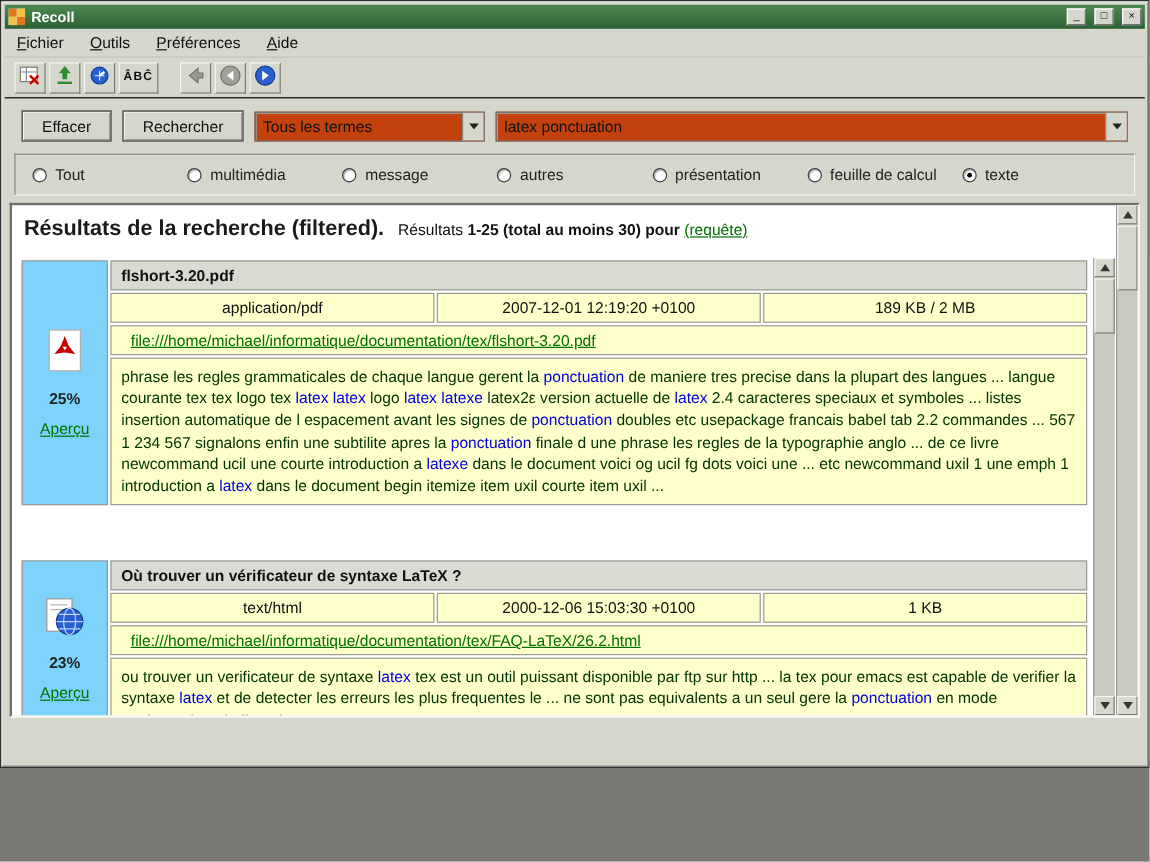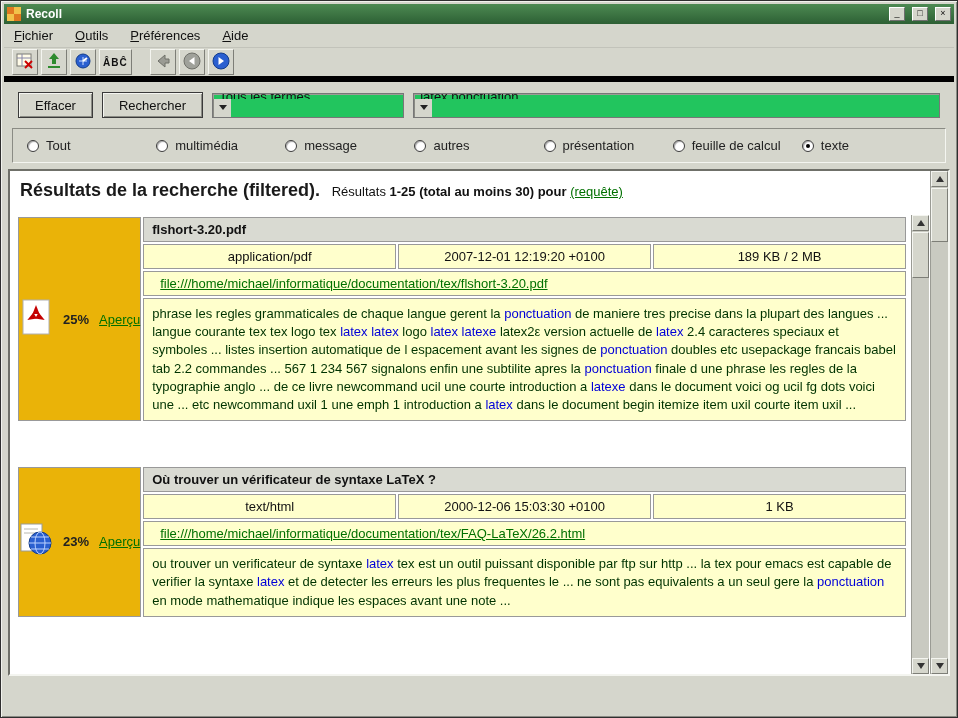--- a/index.html
+++ b/index.html
@@ -1,51 +1,51 @@
 <!DOCTYPE html>
 <html><head>
 <meta charset="utf-8">
 <style>
   html,body{margin:0;padding:0;}
   body{width:958px;height:718px;overflow:hidden;background:#7a7a74;font-family:"Liberation Sans",sans-serif;font-size:13px;color:#111;}
   *{box-sizing:border-box;}
-  .window{width:958px;height:718px;background:#d5d6cc;border:1px solid #2f2f2f;box-shadow:inset 1px 1px 0 #f2f3ee, inset -1px -1px 0 #8a8b84;padding:3px;display:flex;flex-direction:column;justify-content:center;}
+  .window{width:958px;height:640px;background:#d5d6cc;border:1px solid #2f2f2f;box-shadow:inset 1px 1px 0 #f2f3ee, inset -1px -1px 0 #8a8b84;padding:3px;display:flex;flex-direction:column;justify-content:center;}
   .titlebar{height:20px;flex:0 0 20px;background:linear-gradient(180deg,#4d8a52,#2d6034);display:flex;align-items:center;gap:5px;padding:0 3px;}
   .app-icon{width:14px;height:14px;flex:0 0 14px;}
   .title-text{color:#fff;font-weight:bold;font-size:12px;flex:1;}
   .win-btn{width:16px;height:14px;background:#d5d6cc;border:1px solid;border-color:#fff #6f6f6f #6f6f6f #fff;font-size:9px;line-height:11px;text-align:center;color:#111;margin-left:2px;cursor:default;}
   .menubar{height:24px;flex:0 0 24px;display:flex;align-items:center;gap:22px;padding:0 10px;border-bottom:1px solid #c2c3ba;}
   .menu-item{cursor:default;}
   .accel{text-decoration:underline;}
-  .toolbar{height:34px;flex:0 0 34px;display:flex;align-items:center;padding:2px 8px;border-bottom:6px solid #000000;}
+  .toolbar{height:34px;flex:0 0 34px;display:flex;align-items:center;padding:2px 8px;border-bottom:1px solid #000000;}
   .tb-group{display:flex;gap:3px;margin-right:18px;}
   .tb-btn{height:26px;min-width:26px;background:#d5d6cc;border:1px solid;border-color:#f4f5f0 #7d7e77 #7d7e77 #f4f5f0;display:flex;align-items:center;justify-content:center;}
   .abc-label{font-weight:bold;font-size:10px;padding:0 3px;letter-spacing:1px;}
   .search-row{display:flex;align-items:center;gap:9px;padding:10px 14px 6px 14px;}
   .btn{height:26px;padding:0 16px;background:#d5d6cc;border:1px solid #3a3a3a;box-shadow:inset 1px 1px 0 #f4f5f0, inset -1px -1px 0 #8a8b84;font-size:13px;display:flex;align-items:center;}
-  .combo{height:25px;background:#22c55e;border:1px solid #777;box-shadow:inset 1px 1px 0 #9c9d96;display:flex;align-items:stretch;flex-direction:column;}
+  .combo{height:25px;background:#c2410c;border:1px solid #777;box-shadow:inset 1px 1px 0 #9c9d96;display:flex;align-items:stretch;}
   .combo-mode{width:192px;flex:0 0 192px;}
   .combo-query{flex:1;}
   .combo-text{flex:1;display:flex;align-items:center;padding:0 6px;white-space:nowrap;overflow:hidden;}
   .combo-arrow{width:18px;flex:0 0 18px;background:#d5d6cc;border-left:1px solid #8a8b84;display:flex;align-items:center;justify-content:center;}
   .tri-down{width:0;height:0;border-left:4px solid transparent;border-right:4px solid transparent;border-top:5px solid #222;}
   .filter-row{margin:4px 8px 6px 8px;border:1px solid;border-color:#8a8b84 #f4f5f0 #f4f5f0 #8a8b84;padding:9px 14px;display:flex;align-items:center;}
   .filter-opt{flex:1;display:flex;align-items:center;gap:7px;}
   .radio{width:12px;height:12px;border-radius:50%;background:#fff;border:1px solid #3c3c3c;box-shadow:inset 1px 1px 1px #aaa;position:relative;flex:0 0 12px;}
   .radio.checked::after{content:"";position:absolute;left:3px;top:3px;width:4px;height:4px;background:#000;border-radius:50%;}
   .filter-label{color:#222;}
   .results-frame{flex:1;margin:0 4px 38px 4px;background:#fff;border:2px solid;border-color:#6f7069 #f4f5f0 #f4f5f0 #6f7069;position:relative;overflow:hidden;}
   .results-content{position:absolute;left:0;top:0;right:40px;bottom:0;overflow:hidden;}
   .res-header{padding:9px 4px 6px 10px;}
   .res-title{font-weight:bold;font-size:18px;color:#1a1a1a;}
   .res-sum{font-size:13px;margin-left:8px;}
   .query-link{color:#007000;font-weight:normal;text-decoration:underline;}
   .result{display:flex;gap:2px;margin:10px 2px 0 8px;}
   .mt-big{margin-top:46px;}
-  .result-left{flex:0 0 72px;border:1px solid #999;background:#eab308;display:flex;flex-direction:row;align-items:center;justify-content:center;gap:10px;}
+  .result-left{flex:0 0 72px;border:1px solid #999;background:#7dd3fc;display:flex;flex-direction:column;align-items:center;justify-content:center;gap:10px;}
   .relevance{font-weight:bold;color:#222;}
   .link{color:#007000;text-decoration:underline;cursor:pointer;}
   .result-right{flex:1;display:flex;flex-direction:column;gap:2px;}
   .cell{border:1px solid #999;background:#ffffcc;}
   .row-title{background:#d9dad2;font-weight:bold;padding:4px 8px;color:#111;}
   .row-meta{display:flex;gap:2px;}
   .meta-cell{flex:1;text-align:center;padding:4px 0;}
   .row-url{padding:4px 16px;}
   .row-snippet{padding:6px 8px;line-height:1.4;color:#003300;}
   .hl{color:#0000d8;}

